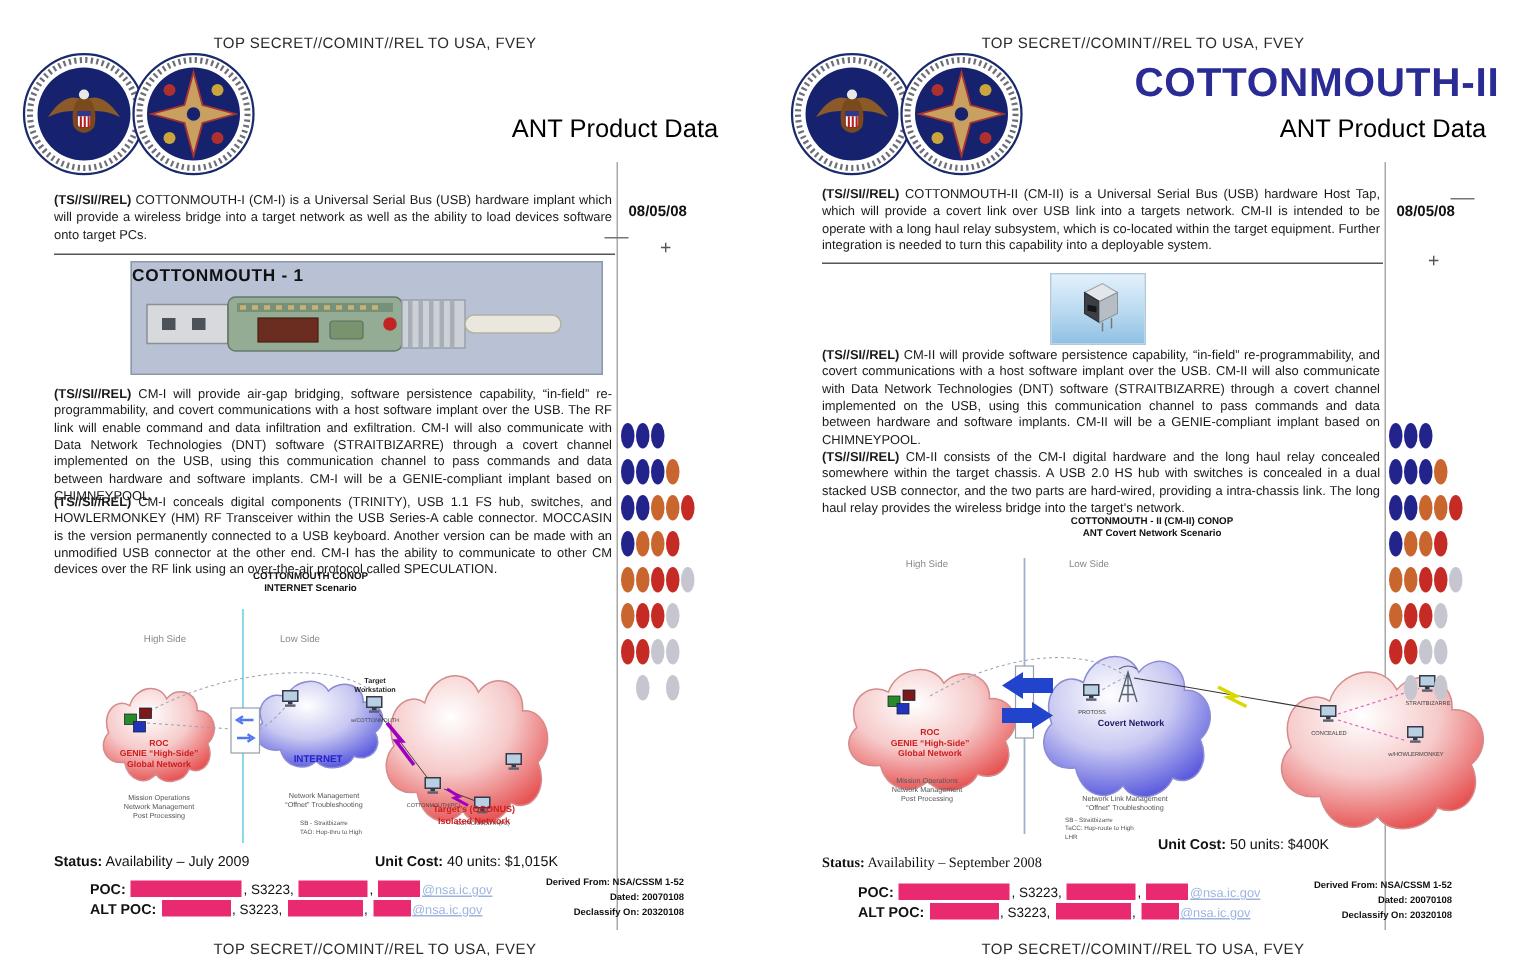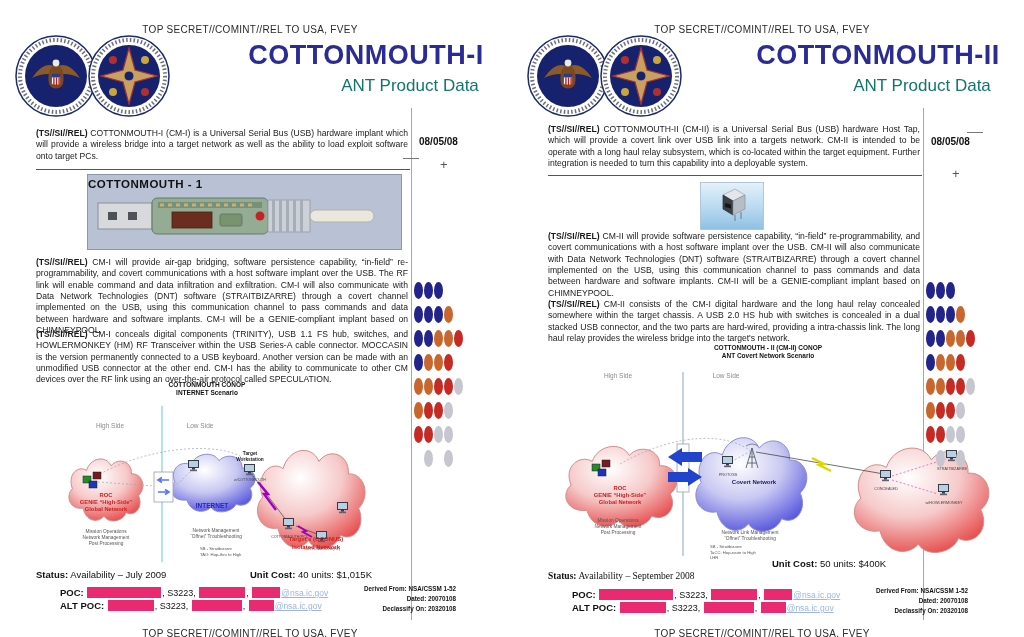--- a/index.html
+++ b/index.html
@@ -2,21 +2,21 @@
 <html><head>
 <meta charset="utf-8">
 <style>
   html,body{margin:0;padding:0;background:#fff;}
   body{width:1024px;height:637px;position:relative;font-family:"Liberation Sans",sans-serif;color:#1a1a1a;overflow:hidden;}
   .page{position:absolute;top:16px;width:512px;height:637px;background:#fff;padding-left:48px;}
   #page1{left:0;} #page2{left:512px;}
   .classif{position:absolute;left:0;width:500px;text-align:center;font-size:10px;color:#2b2b2b;letter-spacing:.3px;}
   .classif.top{top:8px;} .classif.footer{top:612px;}
   .title{position:absolute;top:24px;left:216px;width:300px;text-align:center;font-size:27px;font-weight:bold;color:#2b2b96;letter-spacing:.5px;}
-  .subtitle{position:absolute;top:60px;left:260px;width:300px;text-align:center;font-size:17px;color:#0f766e;}
+  .subtitle{position:absolute;top:60px;left:260px;width:300px;text-align:center;font-size:17px;color:#000000;}
   .seals{position:absolute;left:14px;top:18px;}
   .margin-line{position:absolute;left:411px;top:92px;width:1px;height:512px;background:#a8a8a8;}
   .tickh{position:absolute;width:16px;height:1px;background:#777;}
   .plus{position:absolute;font-size:13px;color:#555;}
   .date{position:absolute;left:419px;top:120px;font-size:10px;font-weight:bold;color:#111;}
   .para{position:absolute;left:36px;width:372px;margin:0;font-size:8.6px;line-height:1.32;text-align:justify;color:#1a1a1a;}
   .para b{font-weight:bold;}
   .rule{position:absolute;left:36px;width:374px;height:1px;background:#555;}
   .imgbox{position:absolute;left:87px;top:158px;width:313px;height:74px;background:#b9c2d4;border:1px solid #8d97aa;}
   .imgbox .imgtitle{font-size:11.5px;font-weight:bold;color:#111;margin-top:3px;letter-spacing:.5px;}
@@ -63,29 +63,28 @@
       <circle cx="115" cy="42" r="31" fill="#16226e"></circle>
       <path d="M115,14 L121,36 L143,42 L121,48 L115,70 L109,48 L87,42 L109,36 Z" fill="#c8a060" stroke="#a83232" stroke-width="1.2"></path>
       <circle cx="115" cy="42" r="5" fill="#16226e" stroke="#c8a060" stroke-width="1"></circle>
       <circle cx="99" cy="26" r="4" fill="#b03030"></circle>
       <circle cx="131" cy="26" r="4" fill="#caa53c"></circle>
       <circle cx="99" cy="58" r="4" fill="#caa53c"></circle>
       <circle cx="131" cy="58" r="4" fill="#b03030"></circle>
     </g>
   </svg>
 
-  <div class="title">COTTONMOUTH-I</div>
   <div class="subtitle">ANT Product Data</div>
 
   <div class="margin-line"></div>
   <div class="tickh" style="left:403px;top:142px;"></div>
   <div class="plus" style="left:440px;top:141px;">+</div>
   <div class="date">08/05/08</div>
 
-  <p class="para" style="top:112px;"><b>(TS//SI//REL)</b> <span>COTTONMOUTH-I (CM-I) is a Universal Serial Bus (USB) hardware implant which will provide a wireless bridge into a target network as well as the ability to load exploit software onto target PCs.</span></p>
+  <p class="para" style="top:112px;"><b>(TS//SI//REL)</b> <span>COTTONMOUTH-I (CM-I) is a Universal Serial Bus (USB) hardware implant which will provide a wireless bridge into a target network as well as the ability to load devices software onto target PCs.</span></p>
 
   <div class="rule" style="top:153px;"></div>
 
   <div class="imgbox">
     <div class="imgtitle">COTTONMOUTH - 1</div>
     <svg width="296" height="50" viewBox="0 0 296 50">
       <rect x="10" y="13" width="54" height="26" fill="#d7d9dc" stroke="#8a8f96" stroke-width="1"></rect>
       <rect x="20" y="22" width="9" height="8" fill="#4d5258"></rect>
       <rect x="40" y="22" width="9" height="8" fill="#4d5258"></rect>
       <rect x="64" y="8" width="116" height="36" rx="5" fill="#8fa98c" opacity="0.88" stroke="#5e6e60" stroke-width="1"></rect>

